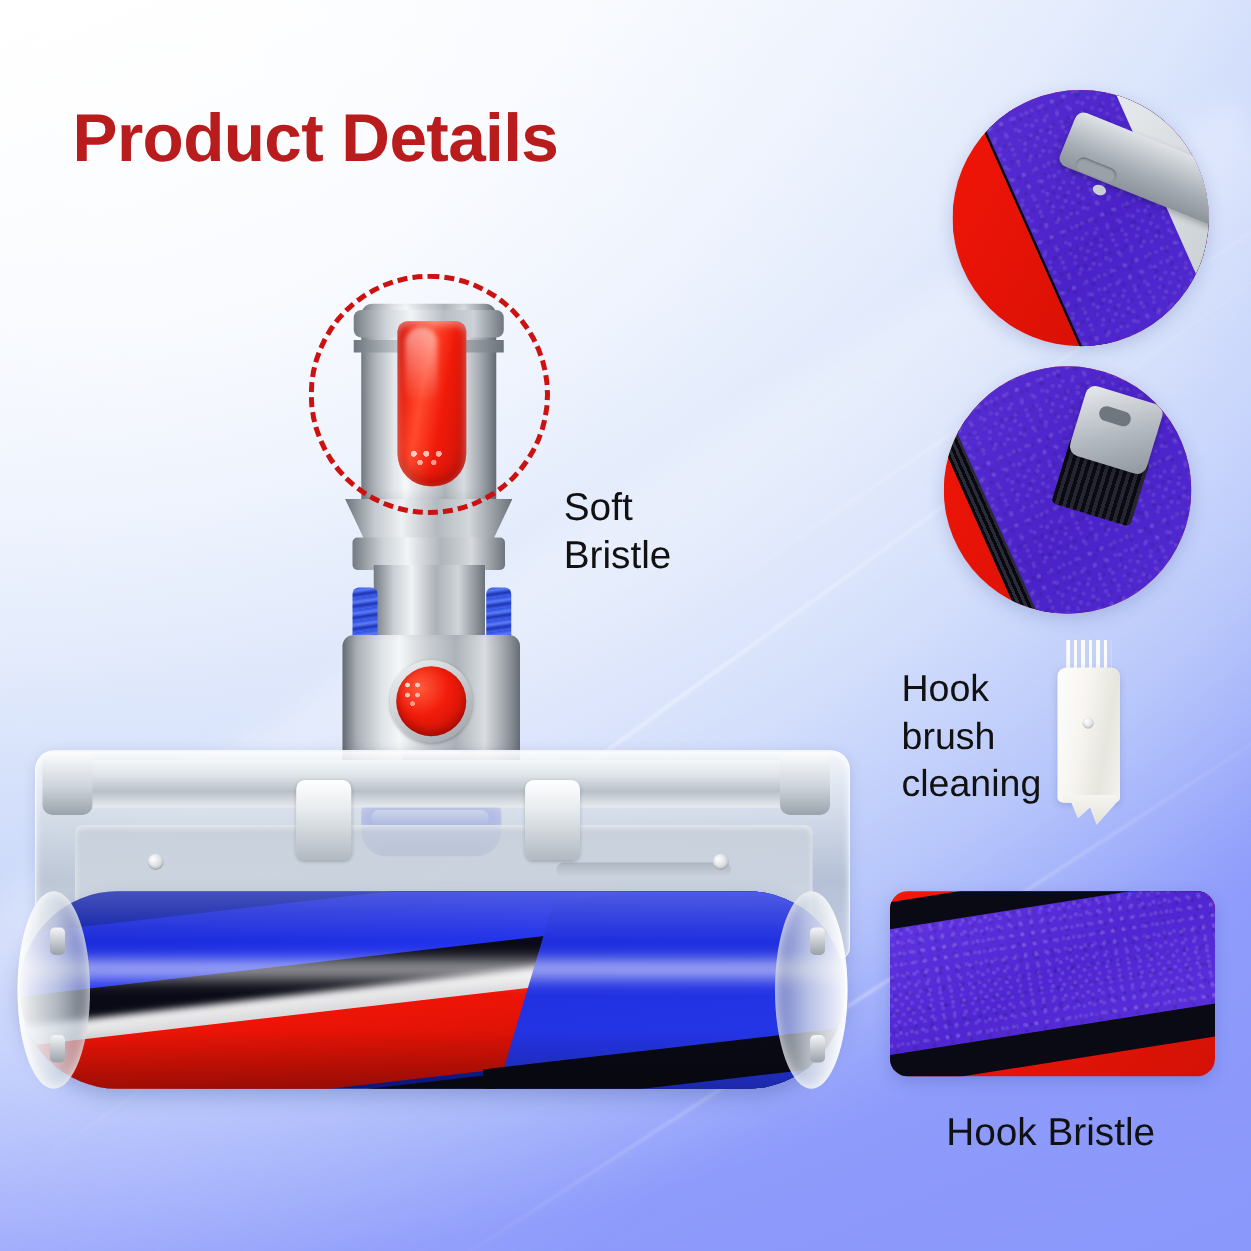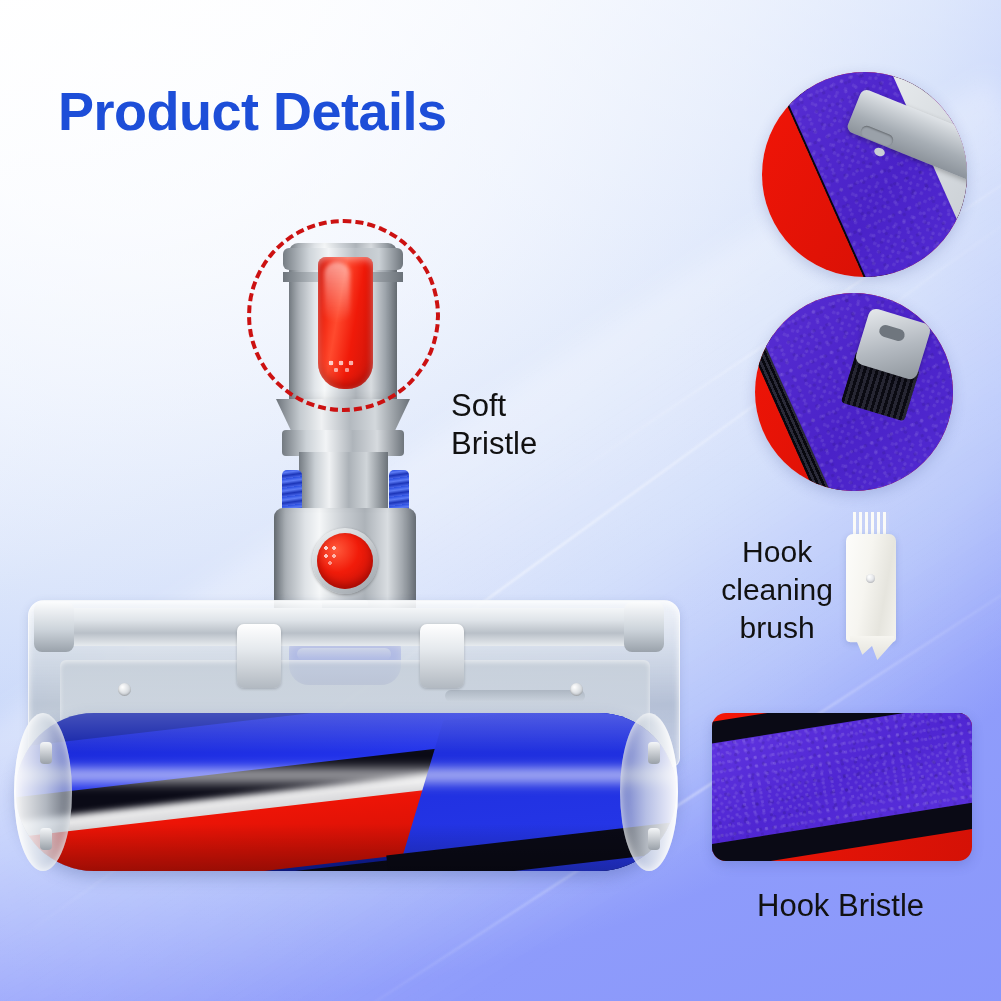--- a/index.html
+++ b/index.html
@@ -31,32 +31,32 @@
   .bg-wash{
     position:absolute; width:1500px; height:700px; left:-200px; top:430px;
     transform:rotate(-33deg);
     background:linear-gradient(180deg, rgba(255,255,255,.30) 0%, rgba(255,255,255,0) 70%);
     filter:blur(12px);
   }
 
   
   .title{
     position:absolute; left:58px; top:80px;
-    font-size:54px; font-weight:700; color:#1d4ed8; letter-spacing:-0.5px;
+    font-size:54px; font-weight:700; color:#b91c1c; letter-spacing:-0.5px;
     white-space:nowrap;
   }
 
   
   .label-qrb{
     position:absolute; left:451px; top:387px;
     font-size:31px; line-height:38px; color:#111; font-weight:400;
   }
   .label-hook{
     position:absolute; right:168px; top:533px;
-    font-size:30px; line-height:38px; color:#111; text-align:center; font-weight:400;
+    font-size:30px; line-height:38px; color:#111; text-align:left; font-weight:400;
   }
   .label-soft{
     position:absolute; left:757px; top:888px;
     font-size:31px; color:#111; white-space:nowrap; font-weight:400;
   }
 
   
   .dash-circle{
     position:absolute; left:247px; top:219px; width:193px; height:193px;
     border:4px dashed #cc1111; border-radius:50%;
@@ -464,22 +464,22 @@
     <div class="c-purple" style="left:34px; top:-86px; width:250px; height:330px;">
       <div class="c-purple-tex"></div>
     </div>
     <div class="brush-bris"></div>
     <div class="brush-head"></div>
     <div class="brush-hole"></div>
   </div>
 
   <div class="label-hook">
     <div>Hook</div>
+    <div>brush</div>
     <div>cleaning</div>
-    <div>brush</div>
   </div>
 
   <div class="hcb">
     <div class="hcb-teeth"></div>
     <div class="hcb-body"></div>
     <div class="hcb-dot"></div>
     <div class="hcb-hook"></div>
   </div>
 
   <div class="sb-panel">

